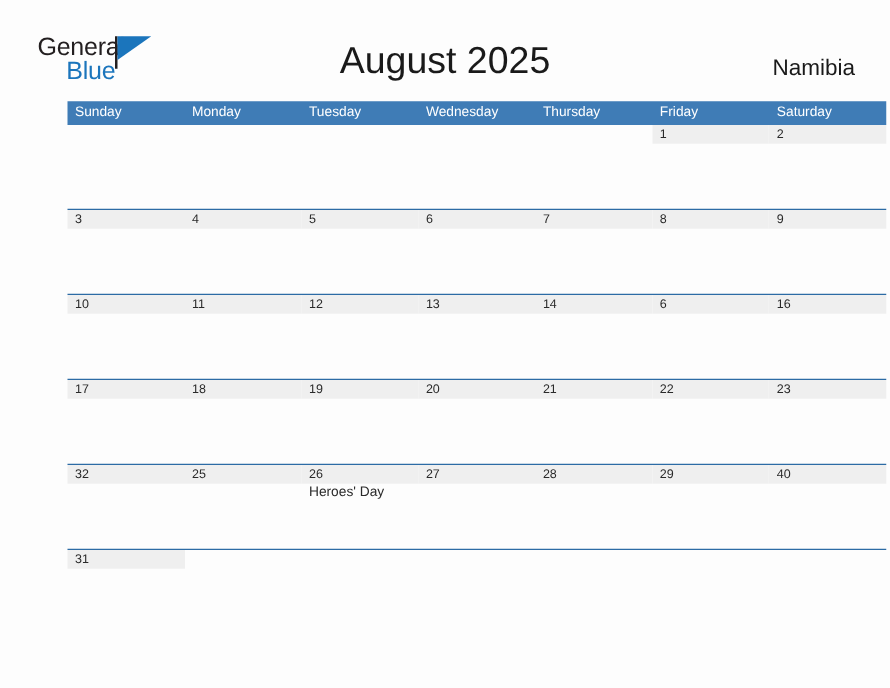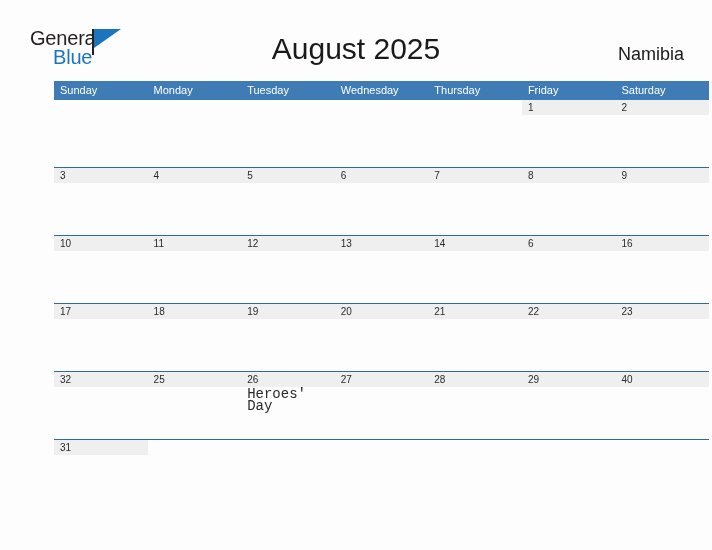--- a/index.html
+++ b/index.html
@@ -161,24 +161,23 @@
     top: 1px;
     font-size: 10px;
     color: #2a2a2a;
     line-height: 13px;
   }
   .event {
     position: absolute;
     left: 6px;
     top: 16px;
     right: 3px;
-    font-size: 14px;
+    font-size: 11px;
     color: #2a2a2a;
     line-height: 12px;
-    font-family: Liberation Mono, monospace;
   }
 
   .weeks {
     position: relative;
   }
 </style>
 </head>
 <body>
 
 <div class="page">

